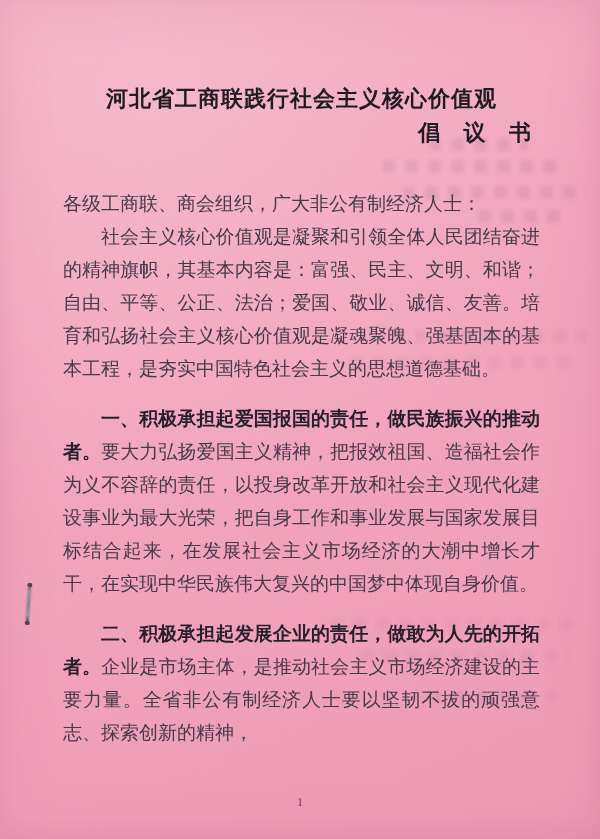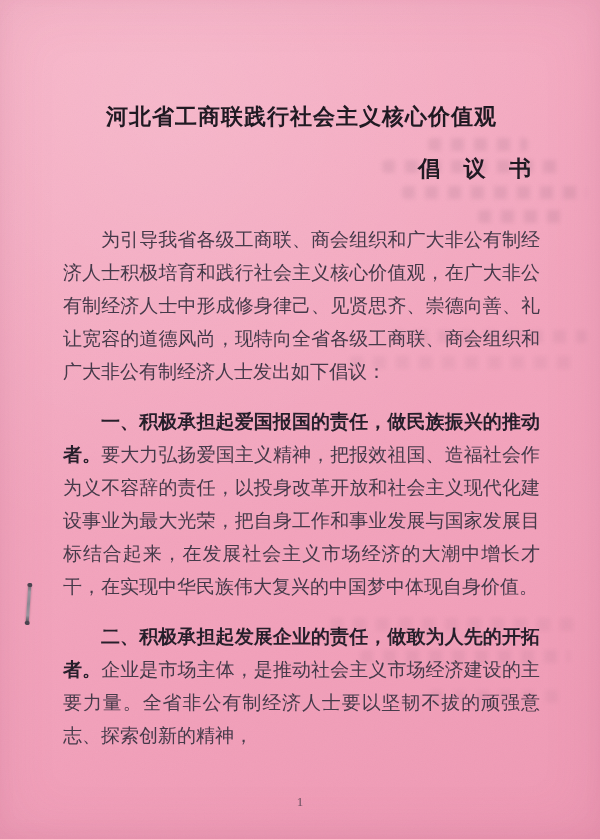--- a/index.html
+++ b/index.html
@@ -34,21 +34,21 @@
     height: 100%;
     opacity: 0.05;
     pointer-events: none;
   }
   .content {
     position: relative;
     padding: 82px 60px 0 63px;
     color: var(--ink, #463a4a);
   }
   h1.title {
-    margin: 18px;
+    margin: 0;
     text-align: center;
     font-size: 22px;
     line-height: 34px;
     font-weight: bold;
     letter-spacing: 1px;
     color: var(--title-ink, #201a23);
     white-space: nowrap;
   }
   h2.subtitle {
     margin: 0 0 0 0;
@@ -149,22 +149,23 @@
   <div class="smudge" style="left:360px; top:650px; width:210px; opacity:0.24;"></div>
   <div class="smudge" style="left:430px; top:690px; width:130px; opacity:0.2;"></div>
 
   <div class="staple"></div>
 
   <div class="content">
     <h1 class="title">河北省工商联践行社会主义核心价值观</h1>
     <h2 class="subtitle">倡 议 书</h2>
 
     <div class="body-text">
+      <p class="salutation">各级工商联、商会组织，广大非公有制经济人士：</p>
       <div id="body-paragraphs">
-          <p class="para"><span>为引导我省各级工商联、商会组织和广大非公有制经济人士积极培育和践行社会主义核心价值观，在广大非公有制经济人士中形成修身律己、见贤思齐、崇德向善、礼让宽容的道德风尚，现特向全省各级工商联、商会组织和广大非公有制经济人士发出如下倡议：</span></p>
+          <p class="para"><span>社会主义核心价值观是凝聚和引领全体人民团结奋进的精神旗帜，其基本内容是：富强、民主、文明、和谐；自由、平等、公正、法治；爱国、敬业、诚信、友善。培育和弘扬社会主义核心价值观是凝魂聚魄、强基固本的基本工程，是夯实中国特色社会主义的思想道德基础。</span></p>
           <p class="para has-lead"><b class="lead">一、积极承担起爱国报国的责任，做民族振兴的推动者。</b><span>要大力弘扬爱国主义精神，把报效祖国、造福社会作为义不容辞的责任，以投身改革开放和社会主义现代化建设事业为最大光荣，把自身工作和事业发展与国家发展目标结合起来，在发展社会主义市场经济的大潮中增长才干，在实现中华民族伟大复兴的中国梦中体现自身价值。</span></p>
           <p class="para has-lead"><b class="lead">二、积极承担起发展企业的责任，做敢为人先的开拓者。</b><span>企业是市场主体，是推动社会主义市场经济建设的主要力量。全省非公有制经济人士要以坚韧不拔的顽强意志、探索创新的精神，</span></p>
         </div>
     </div>
   </div>
 
   <div class="page-number">1</div>
 </div>
 
 </body></html>

